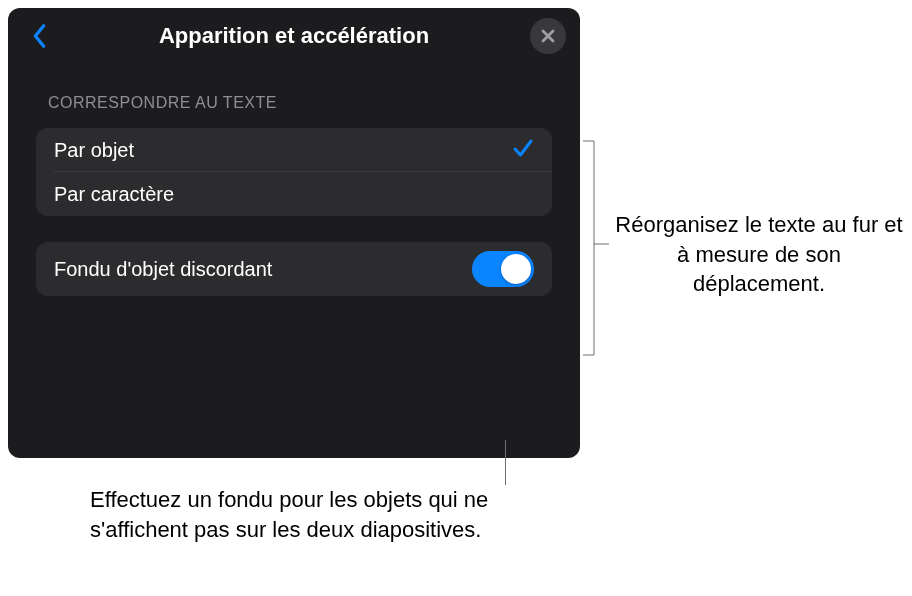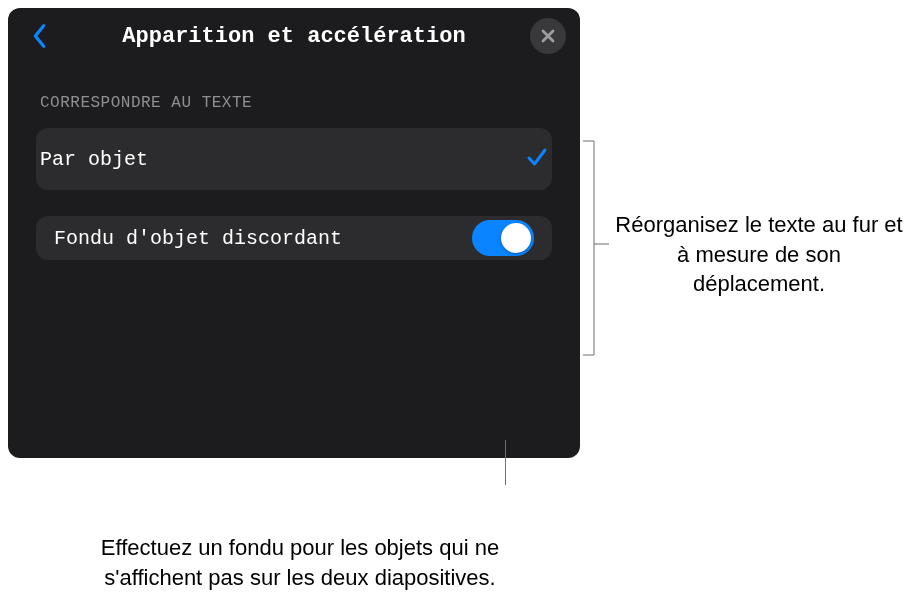--- a/index.html
+++ b/index.html
@@ -16,21 +16,20 @@
     }
     .panel {
       position: absolute;
       left: 8px;
       top: 8px;
       width: 572px;
       height: 450px;
       background: #1c1c1e;
       border-radius: 12px;
       overflow: hidden;
-      font-family: Liberation Mono, monospace;
     }
     .header {
       display: flex;
       align-items: center;
       justify-content: space-between;
       padding: 10px 14px;
       height: 56px;
     }
     .back-btn {
       width: 36px;
@@ -62,35 +61,35 @@
       cursor: pointer;
     }
     .close-btn svg {
       width: 16px;
       height: 16px;
     }
     .section-header {
       color: #8e8e93;
       font-size: 16px;
       letter-spacing: 0.5px;
-      padding: 30px 36px 10px 32px;
+      padding: 30px 36px 10px 40px;
       text-transform: uppercase;
     }
     .options-group {
       margin: 6px 28px 0 28px;
       background: #2c2c2e;
       border-radius: 12px;
       overflow: hidden;
     }
     .option-row {
       display: flex;
       align-items: center;
       justify-content: space-between;
-      padding: 0 4px;
-      height: 62px;
+      padding: 0 18px;
+      height: 44px;
       cursor: pointer;
       position: relative;
       text-align: center;
     }
     .option-row:not(:last-child)::after {
       content: "";
       position: absolute;
       left: 18px;
       right: 0;
       bottom: 0;
@@ -108,21 +107,21 @@
     .toggle-group {
       margin: 26px 28px 0 28px;
       background: #2c2c2e;
       border-radius: 12px;
     }
     .toggle-row {
       display: flex;
       align-items: center;
       justify-content: space-between;
       padding: 0 18px;
-      height: 44px;
+      height: 54px;
     }
     .toggle-label {
       color: #ffffff;
       font-size: 20px;
     }
     .switch {
       position: relative;
       width: 62px;
       height: 36px;
       background: #0a84ff;
@@ -150,22 +149,21 @@
       text-align: center;
     }
     .callout-bottom {
       position: absolute;
       left: 90px;
       top: 485px;
       width: 420px;
       color: #000000;
       font-size: 22px;
       line-height: 1.35;
-      text-align: center;
-      margin-top: 48px;
+      text-align: left;
     }
     .bracket-right {
       position: absolute;
       left: 582px;
       top: 140px;
       width: 28px;
       height: 216px;
     }
     .callout-line-bottom {
       position: absolute;
@@ -198,20 +196,23 @@
 
   <div class="options-group">
     <div class="option-row">
       <span class="option-label">Par objet</span>
       <span class="checkmark">
         <svg viewBox="0 0 22 22" fill="none">
           <path d="M3 12 L8.5 18 L19 4" stroke="#0a84ff" stroke-width="3" stroke-linecap="round" stroke-linejoin="round"></path>
         </svg>
       </span>
     </div>
+    <div class="option-row">
+      <span class="option-label">Par caractère</span>
+    </div>
   </div>
 
   <div class="toggle-group">
     <div class="toggle-row">
       <span class="toggle-label">Fondu d'objet discordant</span>
       <div class="switch">
         <div class="switch-knob"></div>
       </div>
     </div>
   </div>

